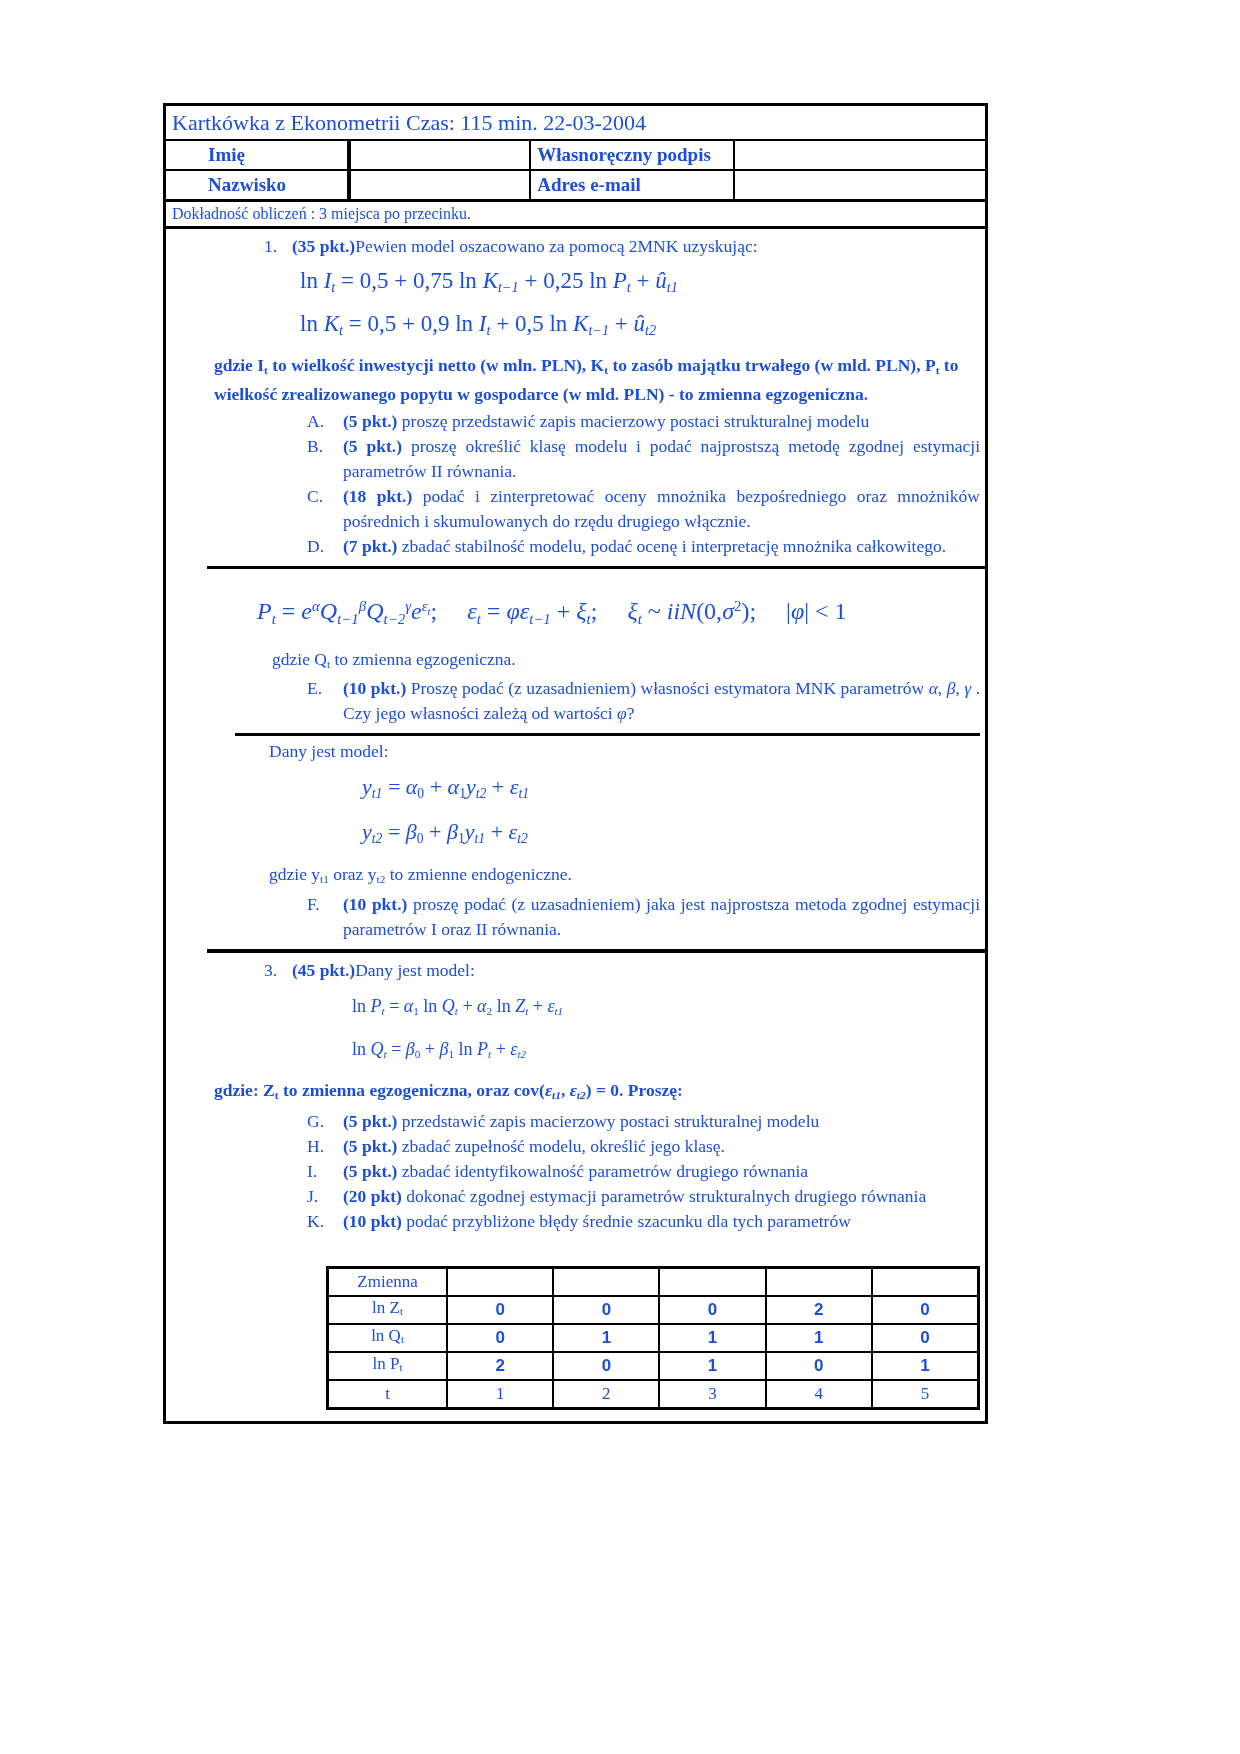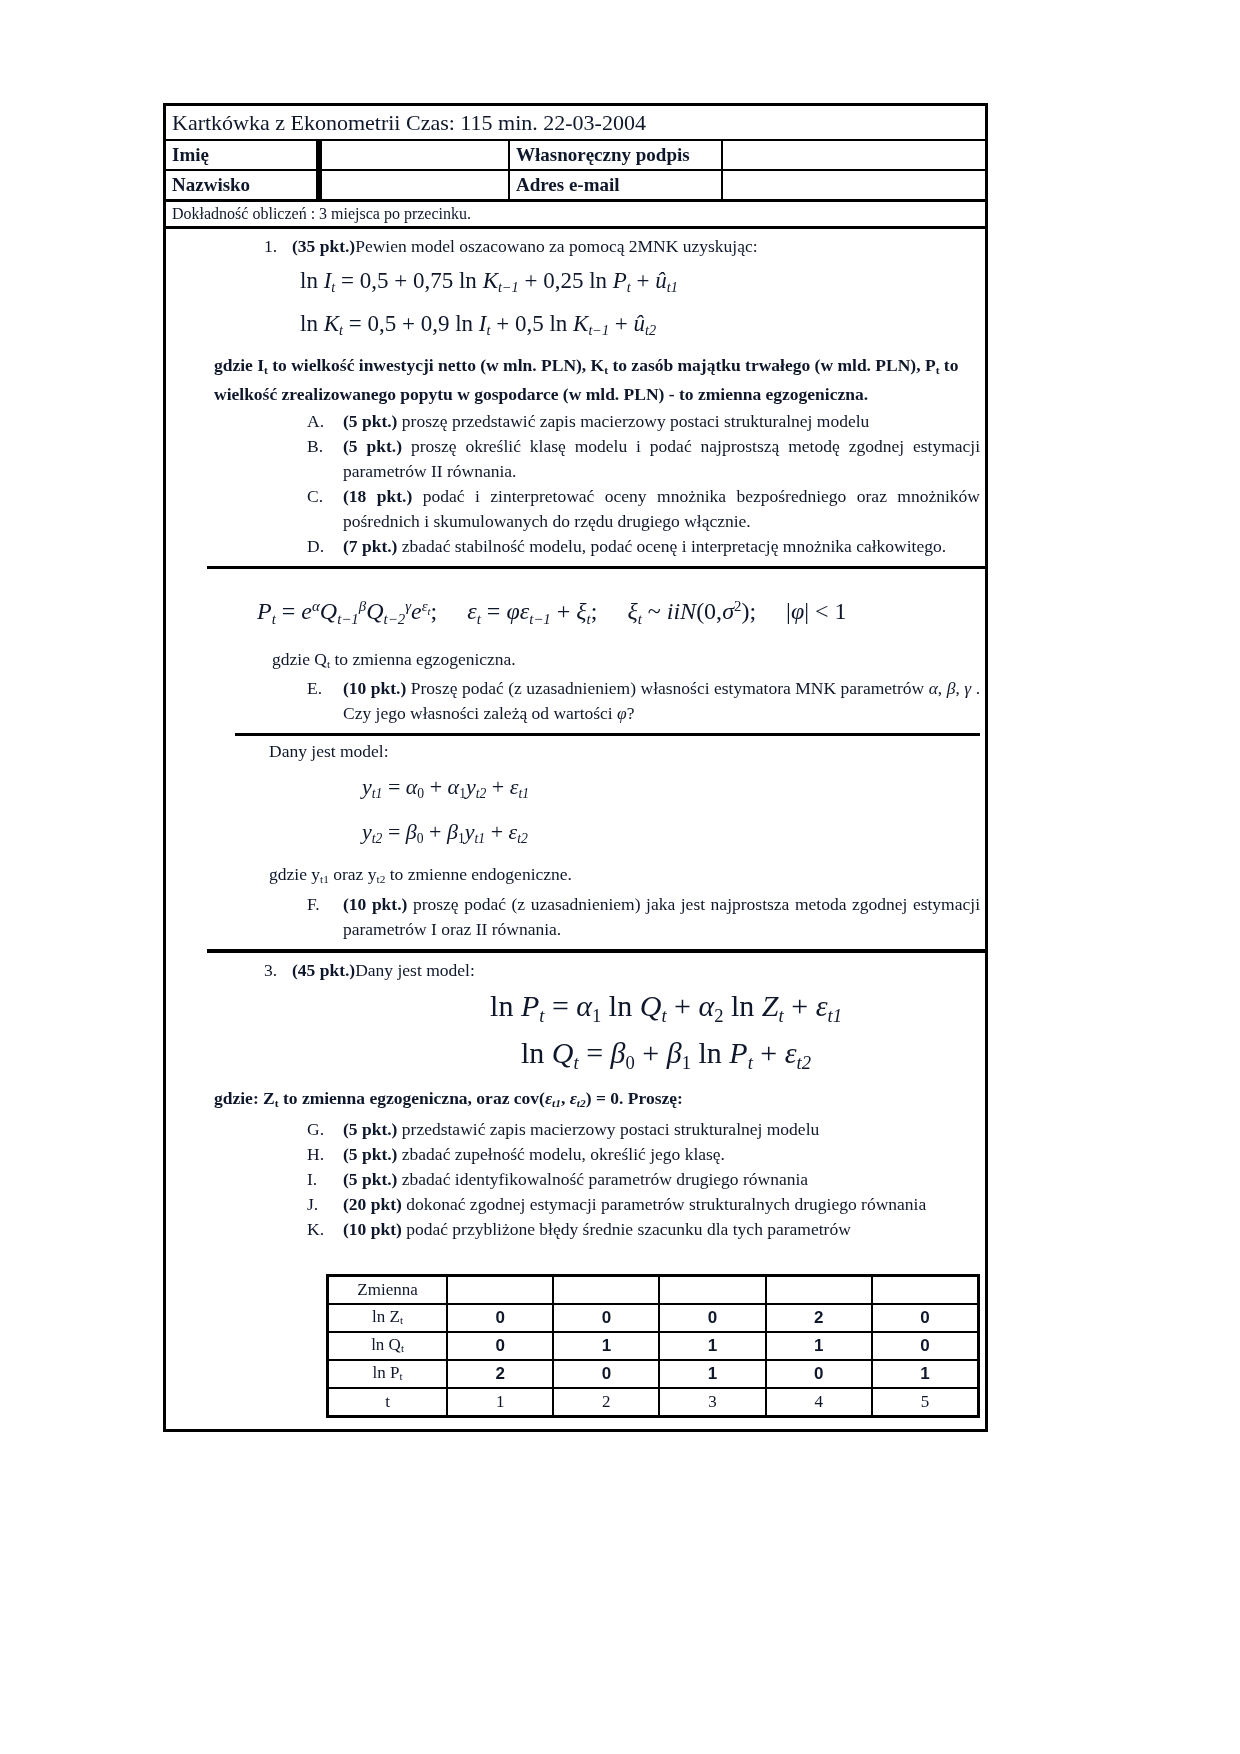--- a/index.html
+++ b/index.html
@@ -1,26 +1,26 @@
 <!DOCTYPE html>
 <html><head>
 <meta charset="utf-8">
 <style>
   html,body{margin:0;padding:0;background:#ffffff;}
-  .page{position:relative;width:1132px;height:1754px;background:#ffffff;color:#0f172a;
+  .page{position:relative;width:1132px;height:1754px;background:#ffffff;color:#1d4ed8;
         font-family:"Liberation Serif","DejaVu Serif",serif;font-size:17.5px;line-height:25px;}
   .doc{position:absolute;left:163px;top:103px;width:825px;border:3px solid #000;box-sizing:border-box;background:#fff;}
 
   
   .title-row{font-size:22px;line-height:30px;padding:2px 6px 1px 6px;border-bottom:2px solid #000;}
   .hrow{display:flex;border-bottom:2px solid #000;}
   .hrow.last{border-bottom:3px solid #000;}
   .hcell{box-sizing:border-box;padding:1px 6px;height:28px;line-height:25px;}
   .hcell.lbl{font-weight:bold;font-size:19px;}
-  .w1{width:19%;border-right:6px solid #000000;}
+  .w1{width:19%;border-right:4px solid #000000;margin-left:36px;}
   .w2{width:23%;border-right:2px solid #000;}
   .w3{width:26%;border-right:2px solid #000;}
   .w4{width:32%;}
   .note-row{font-size:16px;line-height:21px;padding:1px 6px 2px 6px;border-bottom:3px solid #000;}
 
   
   .sec{padding:5px 5px 7px 5px;margin-left:41px;}
   .sec1{border-bottom:3px solid #000;}
   .sec2{border-bottom:4px solid #000;}
   .qhead{padding-left:52px;}
@@ -42,21 +42,21 @@
   .item{display:flex;}
   .ilet{flex:0 0 36px;}
   .ibody{flex:1;}
   .ibody.just{text-align:justify;font-family:Liberation Serif, serif;}
 
   .bigeq{font-size:24px;line-height:36px;margin:14px 0 10px 45px;}
   .gq{margin-left:60px;}
   .rule{border-top:3px solid #000;margin:7px 0 0 23px;}
   .model-cap{margin-left:57px;padding-top:3px;}
   .eq-y{margin:8px 0 8px 150px;font-size:22px;}
-  .eq-3{margin:8px 0 8px 140px;font-size:30px;text-align:center;}
+  .eq-3{margin:8px 0 8px 140px;font-size:18px;}
 
   table.data{border-collapse:collapse;margin:32px 0 4px 114px;}
   table.data td{border:2px solid #000;height:26px;text-align:center;vertical-align:middle;
                 font-size:17px;line-height:20px;padding:0 4px;}
   table.data{border:3px solid #000;}
   td.rowlab{width:118px;}
   td.val{width:112px;font-family:"Liberation Sans","DejaVu Sans",sans-serif;font-weight:bold;}
   td.valt{width:112px;}
 </style>
 </head>

